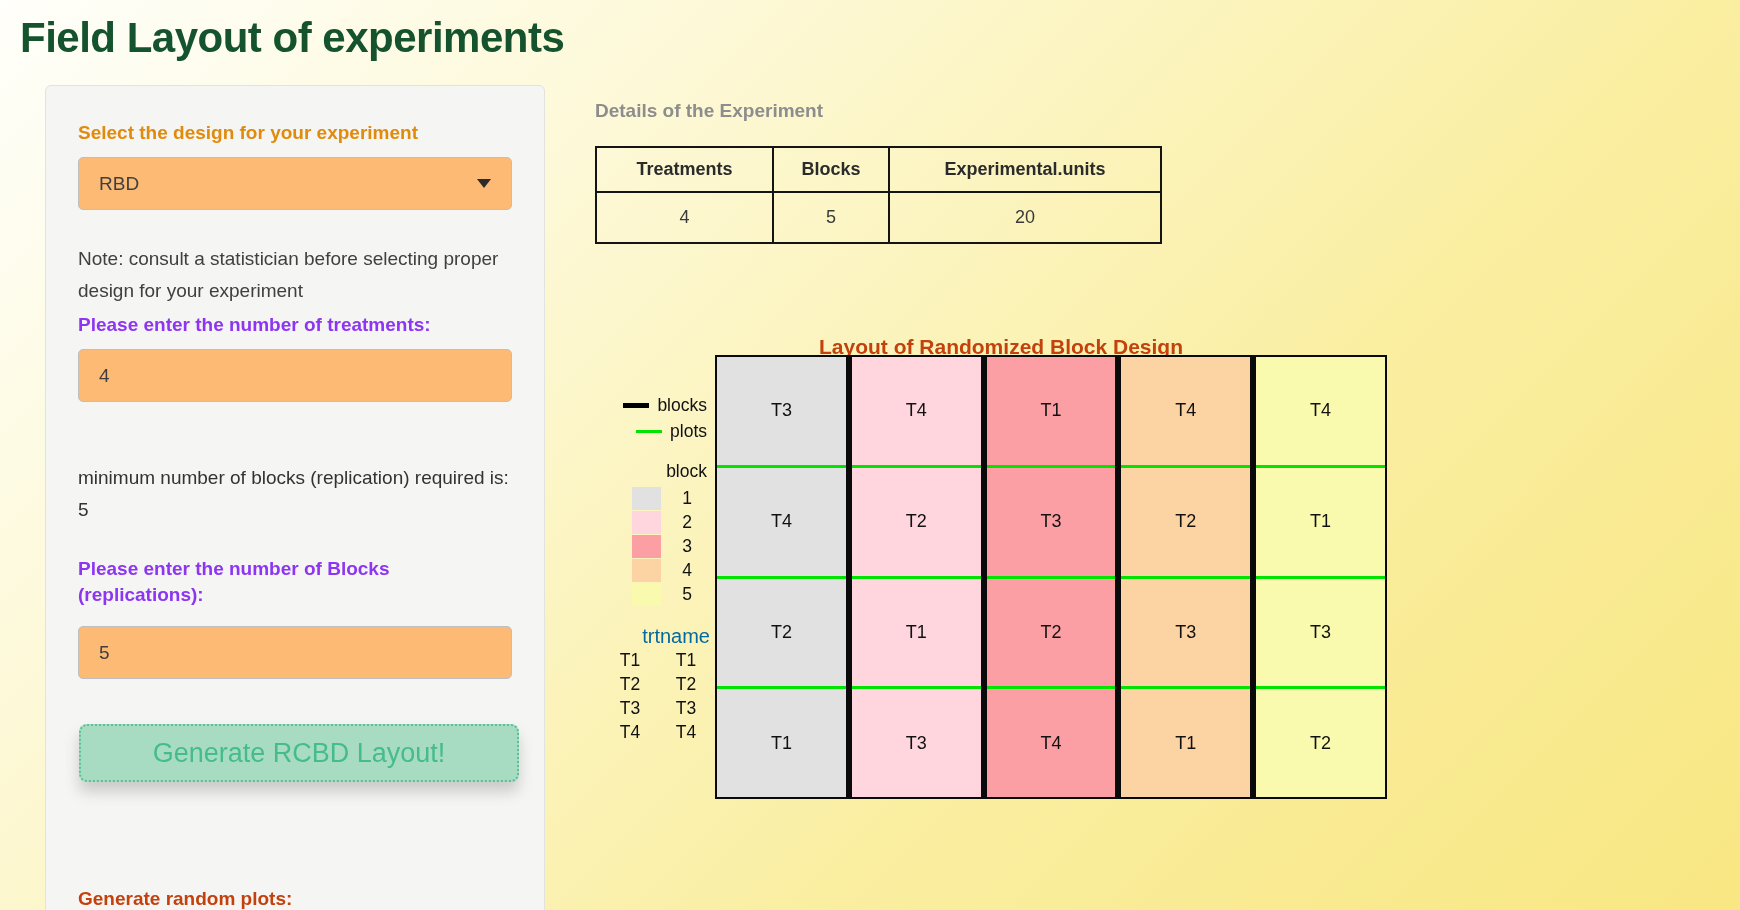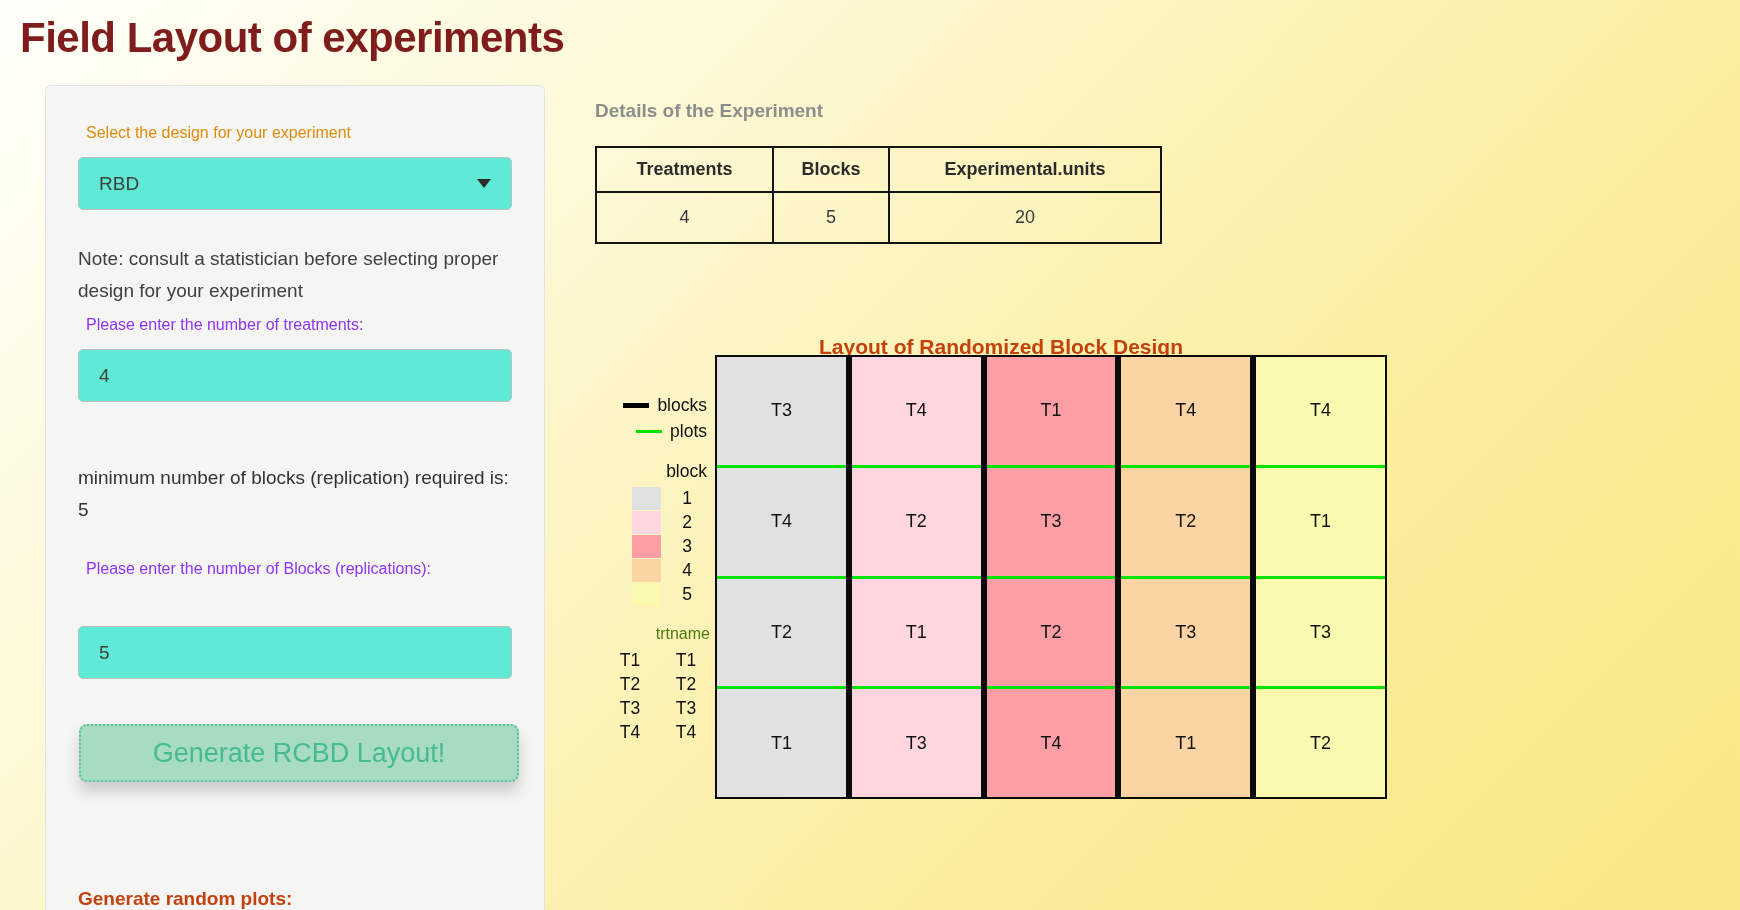--- a/index.html
+++ b/index.html
@@ -9,40 +9,40 @@
     overflow: hidden;
     position: relative;
     background: linear-gradient(135deg, #fffffb 0%, #fdf8d4 30%, #faeea1 65%, #f8e782 100%);
     color:#222;
   }
   .abs { position:absolute; }
 
   
   .page-title {
     left:20px; top:14px;
-    font-size:42px; font-weight:bold; color:#7f1d1d; letter-spacing:-0.5px;
+    font-size:42px; font-weight:bold; color:#14532d; letter-spacing:-0.5px;
   }
 
   
   .sidebar {
     left:45px; top:85px; width:500px; height:880px;
     background:#f5f5f4;
     border:1px solid #e2e2e0;
     border-radius:6px;
   }
-  .lbl { font-size:16px; font-weight:normal; line-height:26px;margin-left:8px; }
+  .lbl { font-size:19px; font-weight:bold; line-height:26px; }
   .lbl-orange { left:78px; top:120px; color:#e08b0b; }
   .lbl-purple1 { left:78px; top:312px; color:#8d35f2; }
   .lbl-purple2 { left:78px; top:556px; width:410px; color:#8d35f2; }
   .note { left:78px; top:243px; width:440px; font-size:19px; color:#404040; line-height:32px; }
   .minblocks { left:78px; top:462px; width:440px; font-size:19px; font-weight:normal; color:#333; line-height:32px; }
 
   .field {
     left:78px; width:434px; height:53px;
-    background:#5eead4;
+    background:#fdba74;
     border:1px solid #bfbfbf;
     border-radius:5px;
     font-size:19px; color:#3f3f3f;
     font-family:"Liberation Sans", sans-serif;
     padding:0 20px;
   }
   .select-box { top:157px; display:flex; align-items:center; justify-content:space-between; cursor:pointer; }
   .caret {
     width:0; height:0;
     border-left:7px solid transparent;
@@ -102,21 +102,21 @@
   
   .legend-lines { left:596px; top:392px; width:111px; font-size:17.5px; color:#111; }
   .legend-line-row { display:flex; align-items:center; justify-content:flex-end; height:26px; gap:8px; }
   .line-sw-black { width:26px; height:5px; background:#000; }
   .line-sw-green { width:26px; height:3px; background:#00e400; }
   .legend-block-header { left:596px; top:461px; width:111px; text-align:right; font-size:17.5px; color:#111; }
   .legend-block-list { left:596px; top:486px; width:111px; }
   .legend-sw-row { display:flex; align-items:center; justify-content:flex-end; height:24px; font-size:17.5px; color:#111; }
   .legend-sw { width:29px; height:23px; margin-right:6px; }
   .legend-sw-num { width:40px; text-align:center; }
-  .legend-trt-header { left:596px; top:625px; width:114px; text-align:right; font-size:16px; color:#4d7c0f; }
+  .legend-trt-header { left:596px; top:625px; width:114px; text-align:right; font-size:20px; color:#0369a1; }
   .legend-trt-list { left:613px; top:650px; width:90px; }
   .legend-trt-row { display:flex; justify-content:space-between; height:24px; font-size:17.5px; color:#111; }
   .legend-trt-row span { width:34px; text-align:center; }
 </style>
 </head>
 <body>
 
 <h1 class="abs page-title">Field Layout of experiments</h1>
 
 <div class="abs sidebar"></div>

